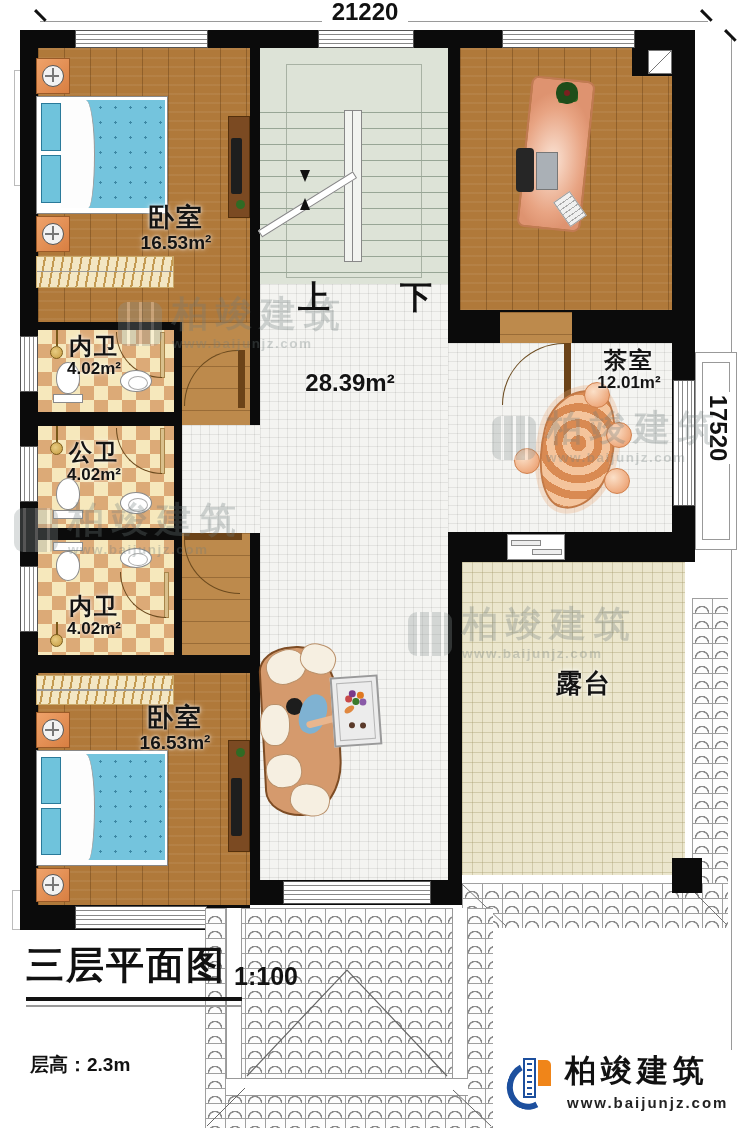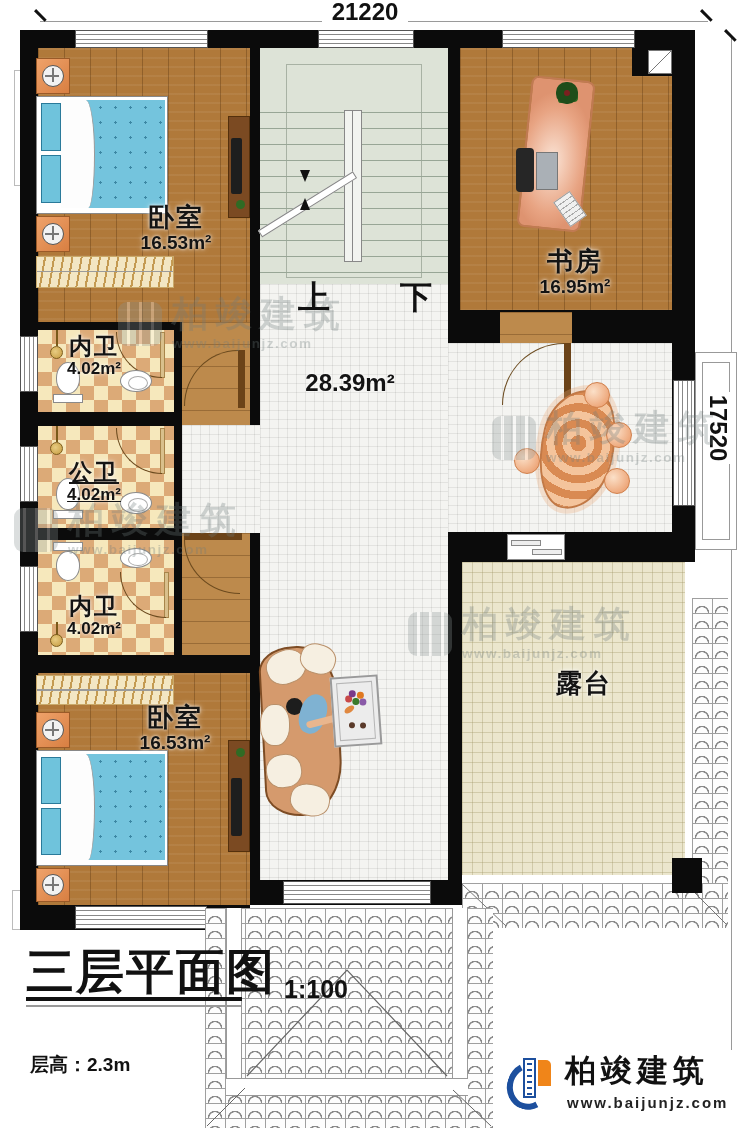--- a/index.html
+++ b/index.html
@@ -265,35 +265,35 @@
   </svg>
 
   <div class="abs room-label" style="left:118px;top:204px;width:116px;">
     <div class="nm">卧室</div>
     <div class="ar">16.53m²</div>
   </div>
   <div class="abs room-label small" style="left:56px;top:334px;width:76px;">
     <div class="nm">内卫</div>
     <div class="ar">4.02m²</div>
   </div>
-  <div class="abs room-label small" style="left:56px;top:460px;width:76px;text-decoration:underline;">
+  <div class="abs room-label small" style="left:56px;top:440px;width:76px;">
     <div class="nm">公卫</div>
     <div class="ar">4.02m²</div>
   </div>
   <div class="abs room-label small" style="left:56px;top:594px;width:76px;">
     <div class="nm">内卫</div>
     <div class="ar">4.02m²</div>
   </div>
   <div class="abs room-label" style="left:115px;top:704px;width:120px;">
     <div class="nm">卧室</div>
     <div class="ar">16.53m²</div>
   </div>
-  <div class="abs room-label" style="left:515px;top:248px;width:120px;">
-    <div class="nm">书房</div>
-    <div class="ar">16.95m²</div>
+  <div class="abs room-label small" style="left:583px;top:348px;width:92px;">
+    <div class="nm">茶室</div>
+    <div class="ar">12.01m²</div>
   </div>
   <div class="abs room-label" style="left:538px;top:670px;width:92px;">
     <div class="nm">露台</div>
   </div>
   <div class="abs room-label" style="left:295px;top:370px;width:110px;">
     <div style="font-size:24px;font-weight:700;">28.39m²</div>
   </div>
   <div class="abs lbl-updown" style="left:296px;top:276px;width:36px;">上</div>
   <div class="abs lbl-updown" style="left:398px;top:276px;width:36px;">下</div>
 
@@ -320,21 +320,21 @@
   </div>
   <div class="abs wm" style="left:408px;top:606px;">
     <div class="wm-mark"></div>
     <div>
         <div class="wm-zh">柏竣建筑</div>
          <div class="wm-url">www.baijunjz.com</div>
       </div>
   </div>
 
   <div class="abs" style="left:26px;top:940px;display:flex;align-items:flex-end;gap:8px;z-index:30;">
-    <span style="font-size:48px;font-weight:800;letter-spacing:2px;">三层平面图</span>
+    <span style="font-size:38px;font-weight:800;letter-spacing:2px;">三层平面图</span>
     <span style="font-size:25px;font-weight:700;">1:100</span>
   </div>
   <div class="abs" style="left:26px;top:997px;width:216px;height:4px;background:#111;"></div>
   <div class="abs" style="left:26px;top:1005px;width:216px;height:2px;background:#999;"></div>
   <div class="abs" style="left:30px;top:1052px;font-size:19px;font-weight:700;z-index:30;">
     <span>层高：</span><span>2.3m</span>
   </div>
 
   <div class="abs" style="left:505px;top:1050px;width:240px;height:74px;background:#fff;z-index:30;">
     <div class="abs" style="left:0;top:2px;width:54px;height:66px;">

